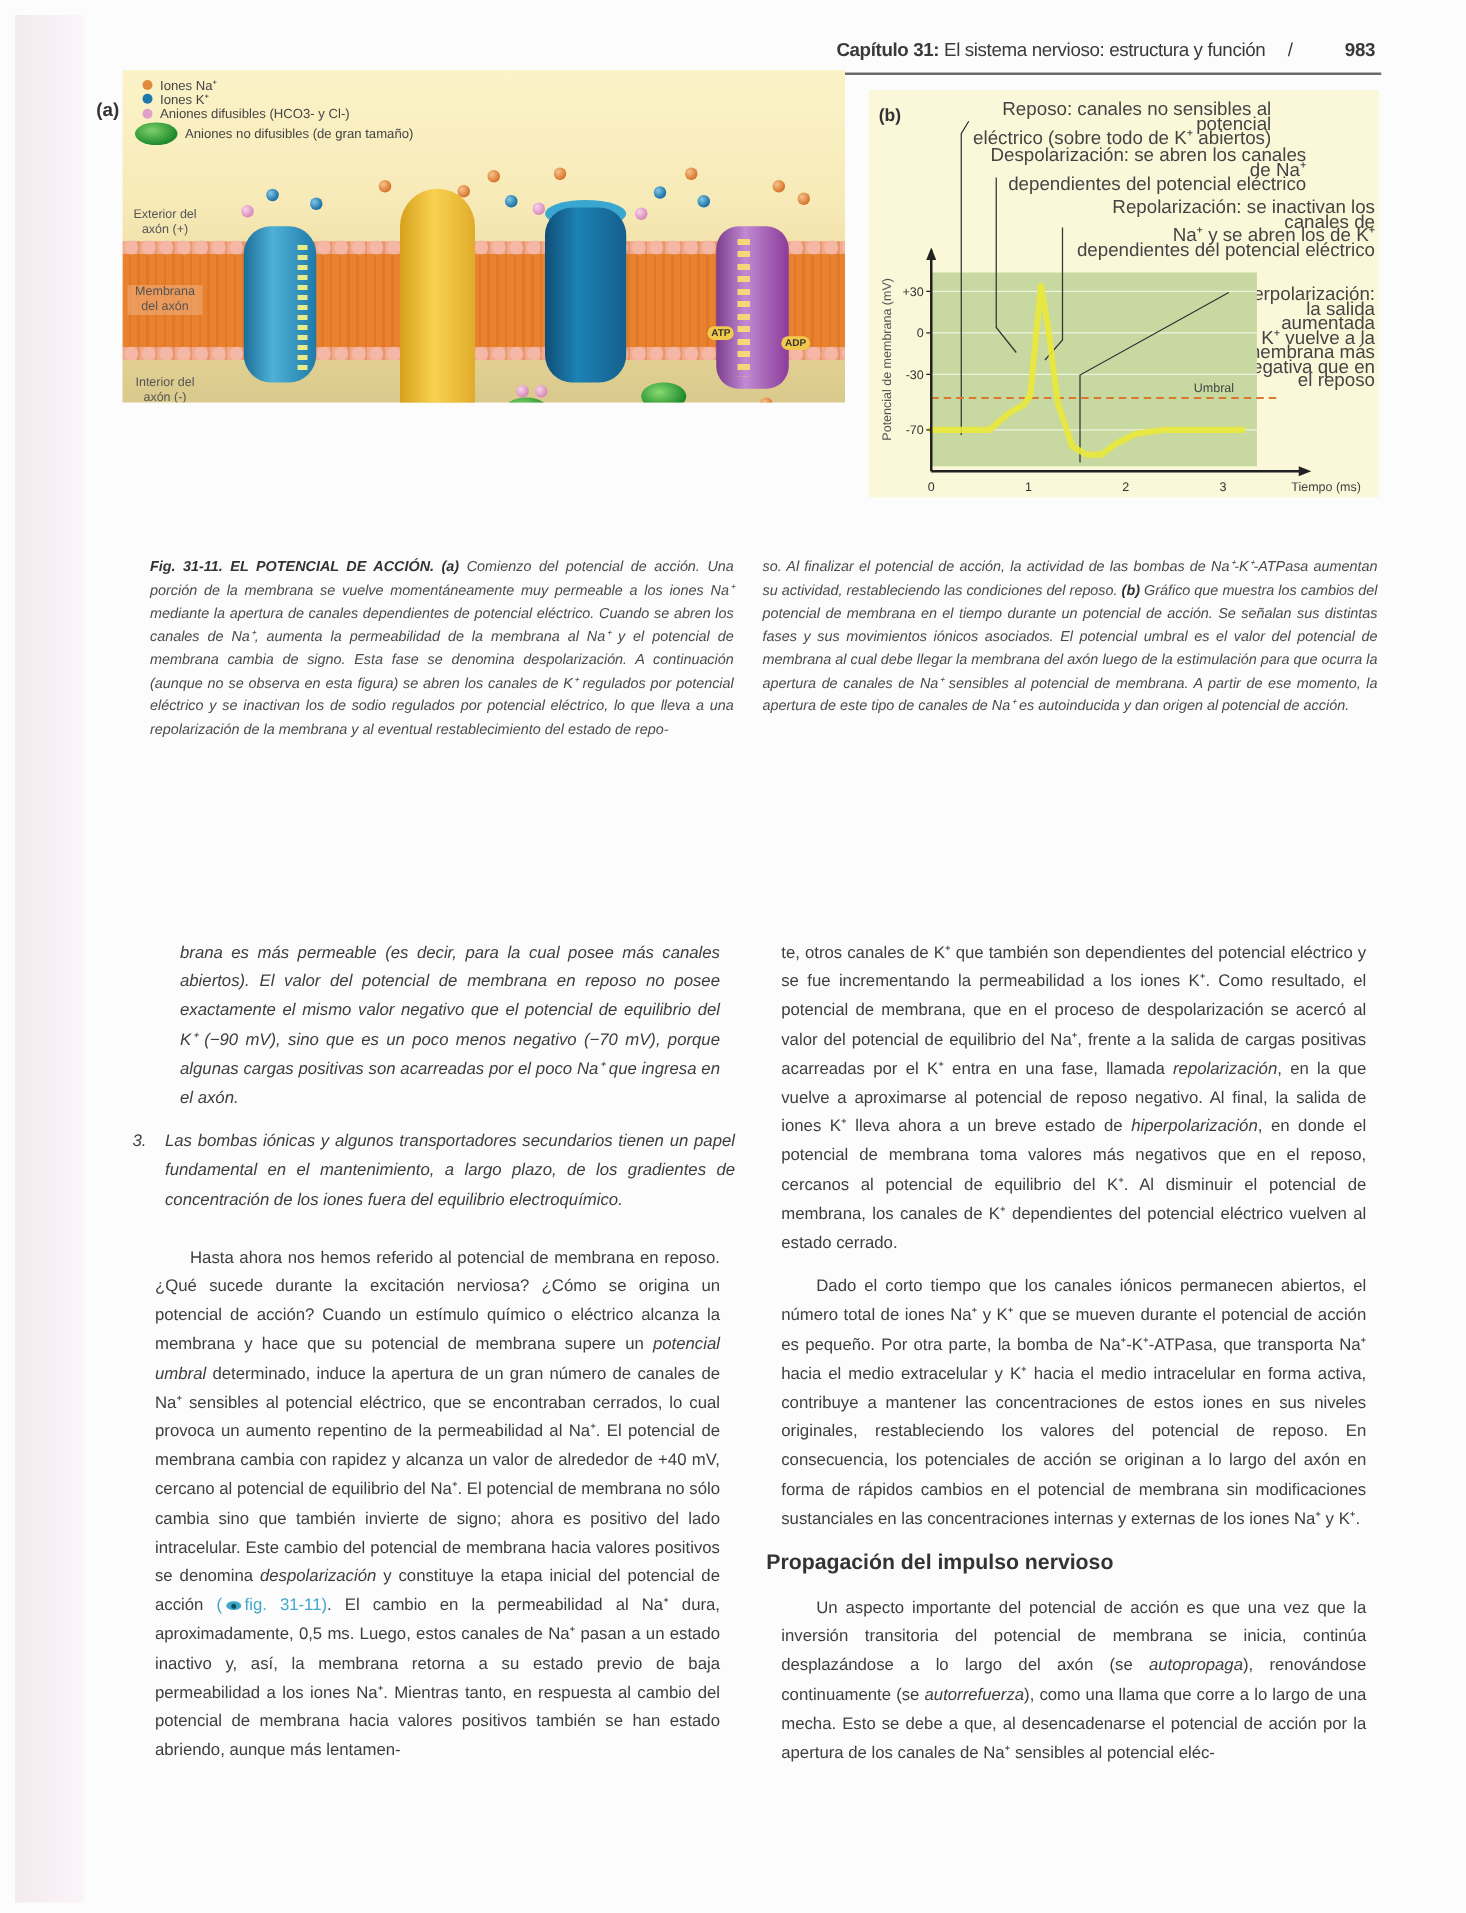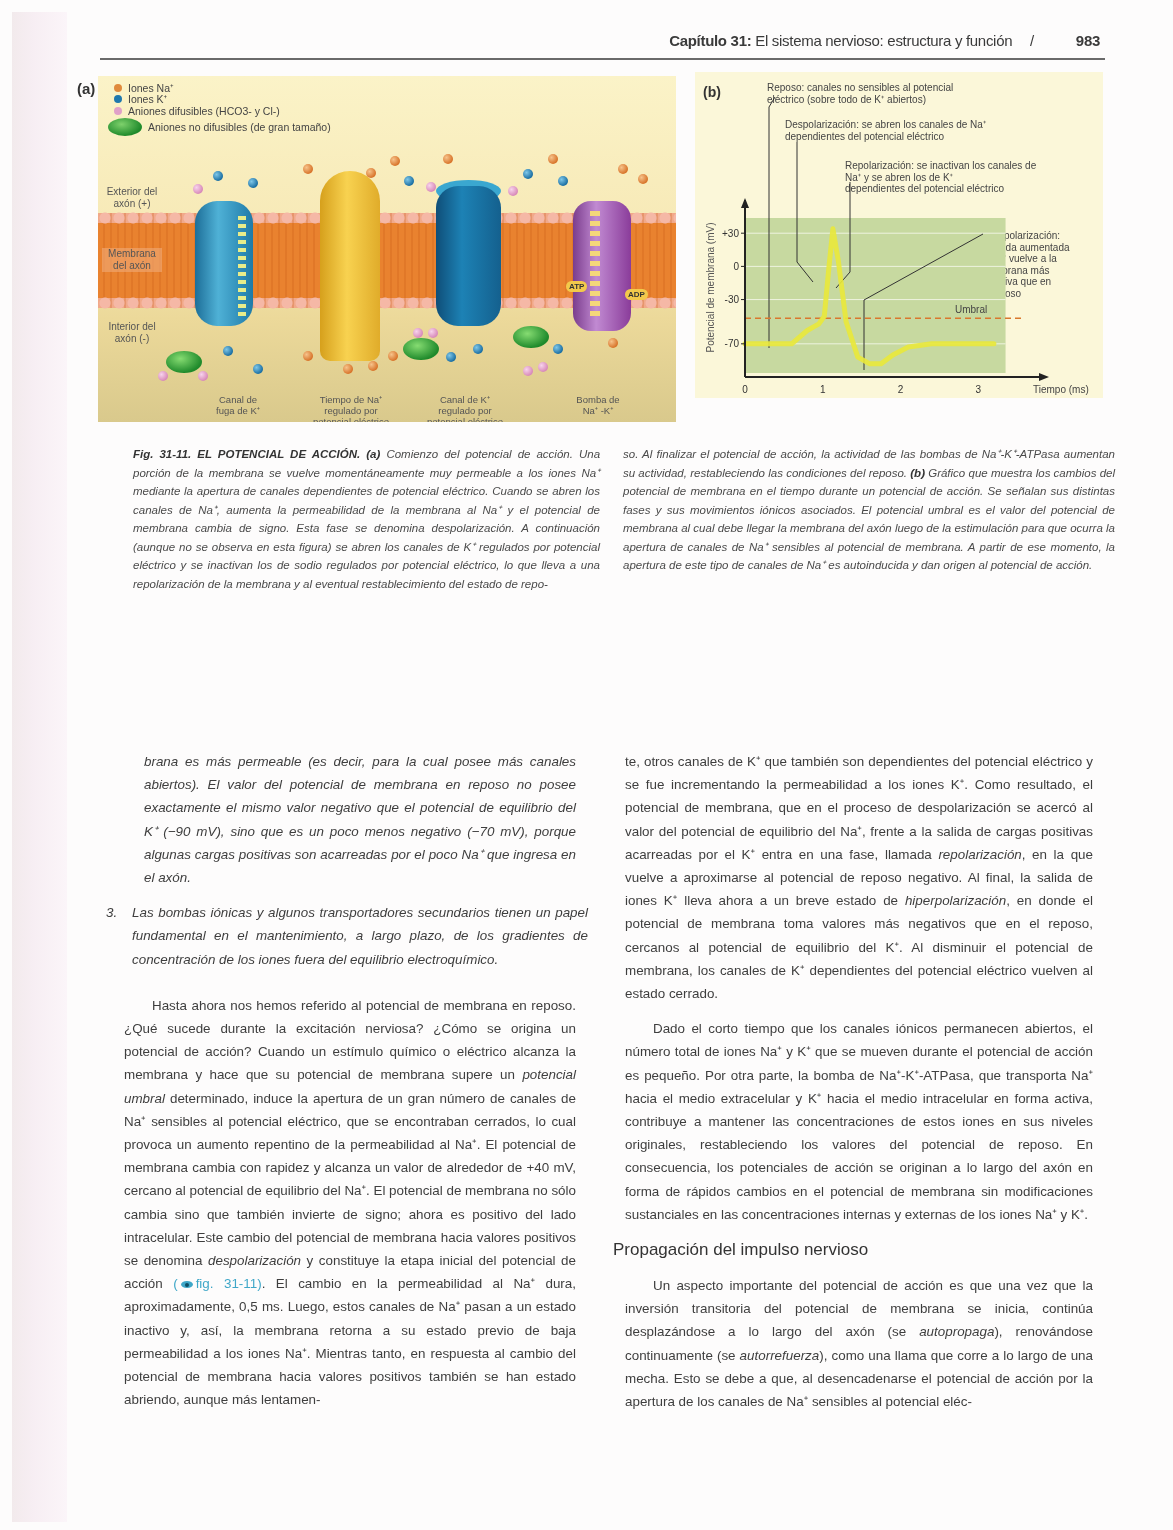--- a/index.html
+++ b/index.html
@@ -20,21 +20,21 @@
   .running-head .rh-text {
     position:absolute; right:5px; top:4px; font-size:15px; color:#3a3a3a;
     letter-spacing:-0.3px;
   }
   .running-head .rh-text b { font-weight:bold;margin-left:24px; }
   .running-head .rh-sep { margin:0 14px; }
 
   
   .fig-a-label { position:absolute; left:77px; top:80px; font-size:15px; font-weight:bold; color:#333; }
   .fig-a {
-    position:absolute; left:98px; top:76px; width:578px; height:346px;
+    position:absolute; left:98px; top:56px; width:578px; height:266px;
     background:linear-gradient(180deg,#fbf3c8 0%,#f7eab8 40%,#ecd99a 70%,#d9c98c 100%);
     overflow:hidden;
   }
   .legend { position:absolute; left:10px; top:6px; font-size:10.5px; color:#444; }
   .legend-row { display:flex; align-items:center; height:11.5px; }
   .legend-row .dot { width:8px; height:8px; border-radius:50%; margin-right:6px; margin-left:6px; }
   .legend-row .blob { width:34px; height:18px; border-radius:50%; background:radial-gradient(ellipse at 40% 35%,#7ed16c,#1f8a2b 70%); margin-right:6px; }
   .membrane {
     position:absolute; left:0; top:137px; width:578px; height:95px;
     background:
@@ -65,46 +65,46 @@
   .ion.an { background:radial-gradient(circle at 35% 35%,#f7d3ec,#d88ab9 70%); }
   .big-anion { position:absolute; width:36px; height:22px; border-radius:50%; background:radial-gradient(ellipse at 40% 35%,#86dc72,#1f8a2b 70%); }
   .ch-label { position:absolute; font-size:9.5px; color:#555; text-align:center; line-height:11px;margin-top:12px; }
 
   
   .fig-b {
     position:absolute; left:695px; top:72px; width:408px; height:326px;
     background:#fbf7d9;
   }
   .fig-b-label { position:absolute; left:8px; top:12px; font-size:14px; font-weight:bold; color:#333; }
-  .anno { position:absolute; font-size:10px; color:#444; text-align:left; line-height:11.5px; }
+  .anno { position:absolute; font-size:15px; color:#444; text-align:right; line-height:11.5px; }
   .fig-b svg { position:absolute; left:0; top:0; }
   .y-axis-title {
     position:absolute; left:-60px; top:210px; width:150px; text-align:center;
     transform:rotate(-90deg); font-size:10px; color:#555;
   }
 
   
   .caption {
     position:absolute; top:445px; font-size:11.5px; line-height:18.5px;
-    font-style:italic; color:#4a4a4a; text-align:justify;margin-left:13px;
+    font-style:italic; color:#4a4a4a; text-align:justify;
   }
   .caption .cap-title { font-weight:bold; font-style:italic; color:#333; }
   .caption b { font-weight:bold; color:#333; }
 
   
   .col { position:absolute; font-size:13.4px; line-height:23.2px; color:#3e3e3e; text-align:justify; }
   .col p { margin:12px; }
   .ind { text-indent:28px; }
   .ital { font-style:italic; }
   .list-item { position:relative; padding-left:26px; }
   .list-num { position:absolute; left:0; top:0; }
   .fig-ref { color:#3fa7c8; }
   .eye-icon { display:inline-block; width:12px; height:7px; border-radius:50%; background:#3fa7c8; vertical-align:middle; margin:0 3px; position:relative; }
   .eye-icon::after { content:""; position:absolute; left:4px; top:1.5px; width:4px; height:4px; border-radius:50%; background:#0c4f66; }
-  .section-title { font-size:17px; font-weight:normal; color:#333; margin:12px 0 4px 0; line-height:24px; }
+  .section-title { font-size:17px; font-weight:bold; color:#333; margin:12px 0 4px 0; line-height:24px; }
   .bold { font-weight:normal; color:#404040; }
 </style>
 </head>
 <body>
 
 <div class="margin-strip"></div>
 
 <div class="running-head">
   <div class="rh-text">
     <b>Capítulo 31:</b>

